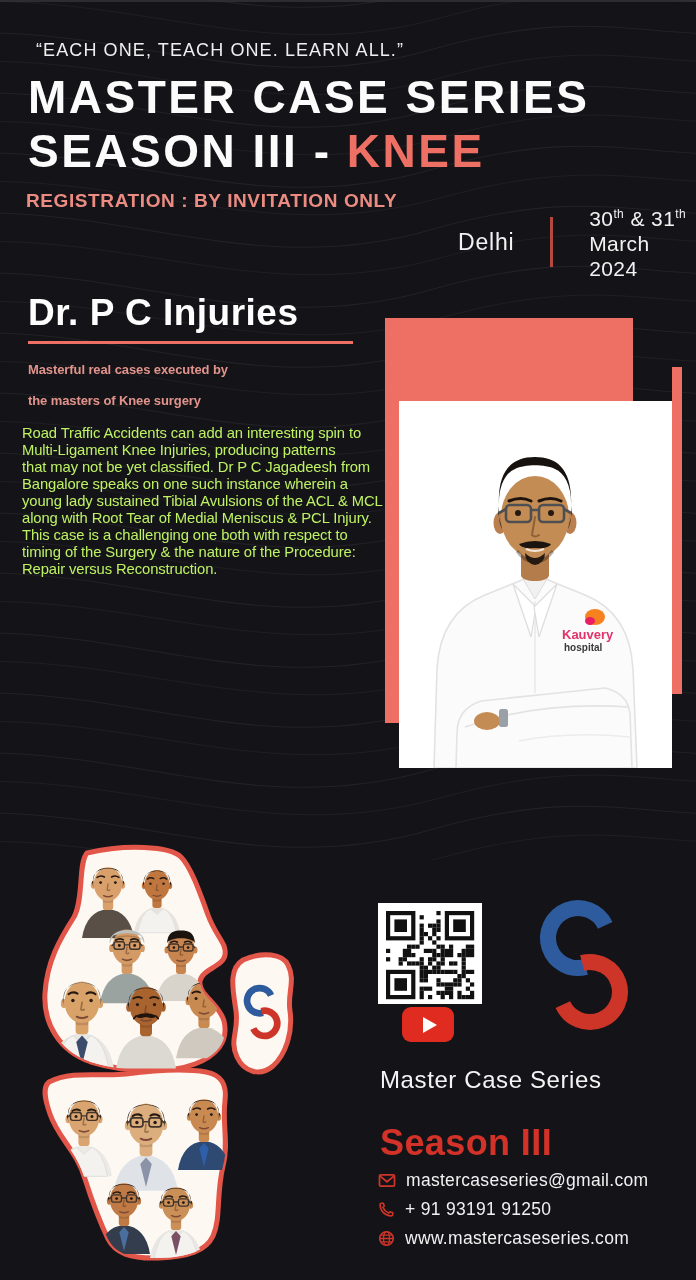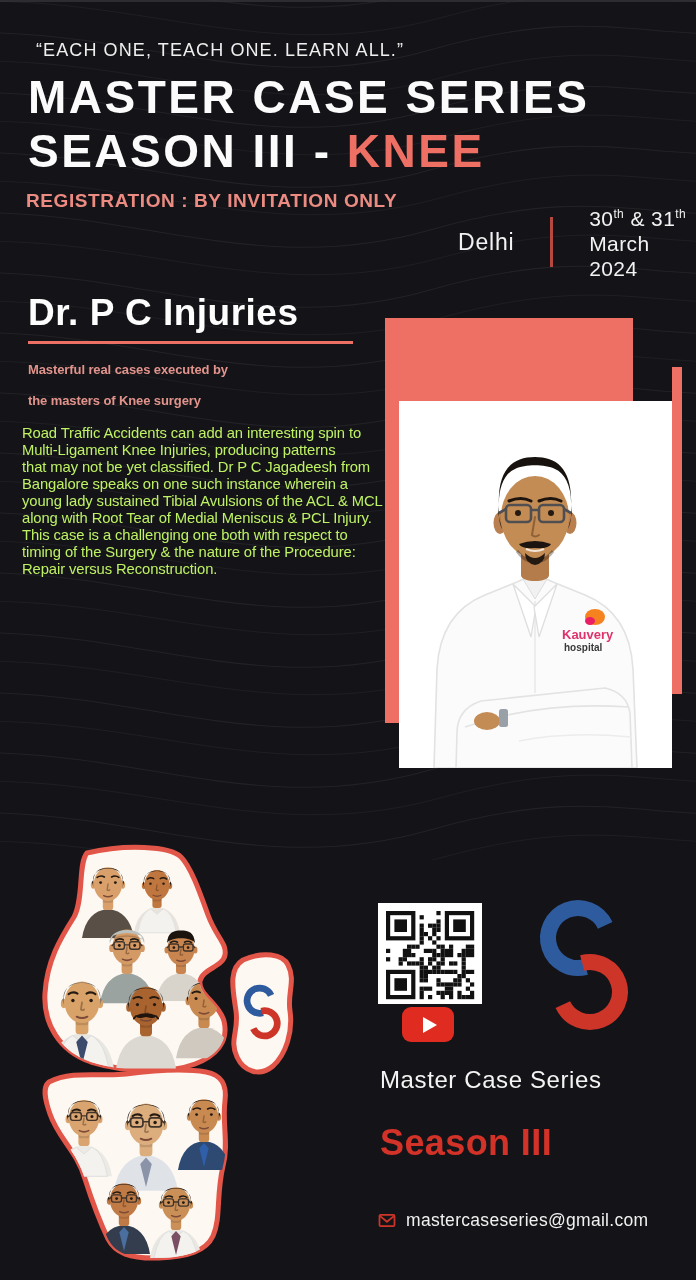--- a/index.html
+++ b/index.html
@@ -40,21 +40,21 @@
 
   
   .qr-box{left:378px;top:903px;width:104px;height:101px;background:#ffffff;border-radius:3px;}
   .yt-btn{left:402px;top:1007px;width:52px;height:35px;background:#E02C20;border-radius:9px;display:flex;align-items:center;justify-content:center;}
   .yt-tri{width:0;height:0;border-left:14px solid #ffffff;border-top:8px solid transparent;border-bottom:8px solid transparent;margin-left:3px;}
   .s-logo{left:536px;top:896px;}
   .brand1{left:380px;top:1066px;color:#f4f4f4;font-size:24px;letter-spacing:.6px;}
   .brand2{left:380px;top:1094px;color:#D23227;font-weight:800;font-size:36px;letter-spacing:.4px;margin-top:28px;}
   .secretariat{left:380px;top:1136px;color:#E03A2C;font-weight:800;font-size:22px;letter-spacing:.2px;}
   .contacts{left:378px;top:1170px;display:flex;flex-direction:column;gap:8px;}
-  .contact-row{display:flex;align-items:center;gap:10px;color:#f1f1f1;font-size:17.5px;letter-spacing:.3px;margin-top:40px;}
+  .contact-row{display:flex;align-items:center;gap:10px;color:#f1f1f1;font-size:17.5px;letter-spacing:.3px;}
   .contact-row svg{flex:0 0 auto;}
 
   .collage-svg{left:30px;top:843px;}
 </style>
 </head>
 <body>
 
 <div class="poster">
 
   <svg id="contours" width="696" height="860">
@@ -574,20 +574,26 @@
   <div class="abs z contacts">
     <div class="contact-row">
       <svg width="18" height="15" viewBox="0 0 14 12">
         <rect x="1" y="1.5" width="12" height="9" rx="1" fill="none" stroke="#CE3529" stroke-width="1.4"></rect>
         <path d="M1.5 2.5 L7 7 L12.5 2.5" fill="none" stroke="#CE3529" stroke-width="1.4"></path>
       </svg>
       <span>mastercaseseries@gmail.com</span>
     </div>
     <div class="contact-row">
       <svg width="17" height="17" viewBox="0 0 14 14">
+        <path d="M3 1.8 C2.2 1.8 1.7 2.3 1.7 3.1 C1.7 8.2 5.8 12.3 10.9 12.3 C11.7 12.3 12.2 11.8 12.2 11 L12.2 9.6 L9.7 8.8 L8.7 10 C6.9 9.2 4.8 7.1 4 5.3 L5.2 4.3 L4.4 1.8 Z" fill="none" stroke="#CE3529" stroke-width="1.3" stroke-linejoin="round"></path>
+      </svg>
+      <span>+ 91 93191 91250</span>
+    </div>
+    <div class="contact-row">
+      <svg width="17" height="17" viewBox="0 0 14 14">
         <circle cx="7" cy="7" r="5.6" fill="none" stroke="#CE3529" stroke-width="1.3"></circle>
         <ellipse cx="7" cy="7" rx="2.5" ry="5.6" fill="none" stroke="#CE3529" stroke-width="1.1"></ellipse>
         <path d="M1.4 7 H12.6 M2.2 4.2 H11.8 M2.2 9.8 H11.8" stroke="#CE3529" stroke-width="1.1"></path>
       </svg>
       <span>www.mastercaseseries.com</span>
     </div>
   </div>
 
 </div>
 

